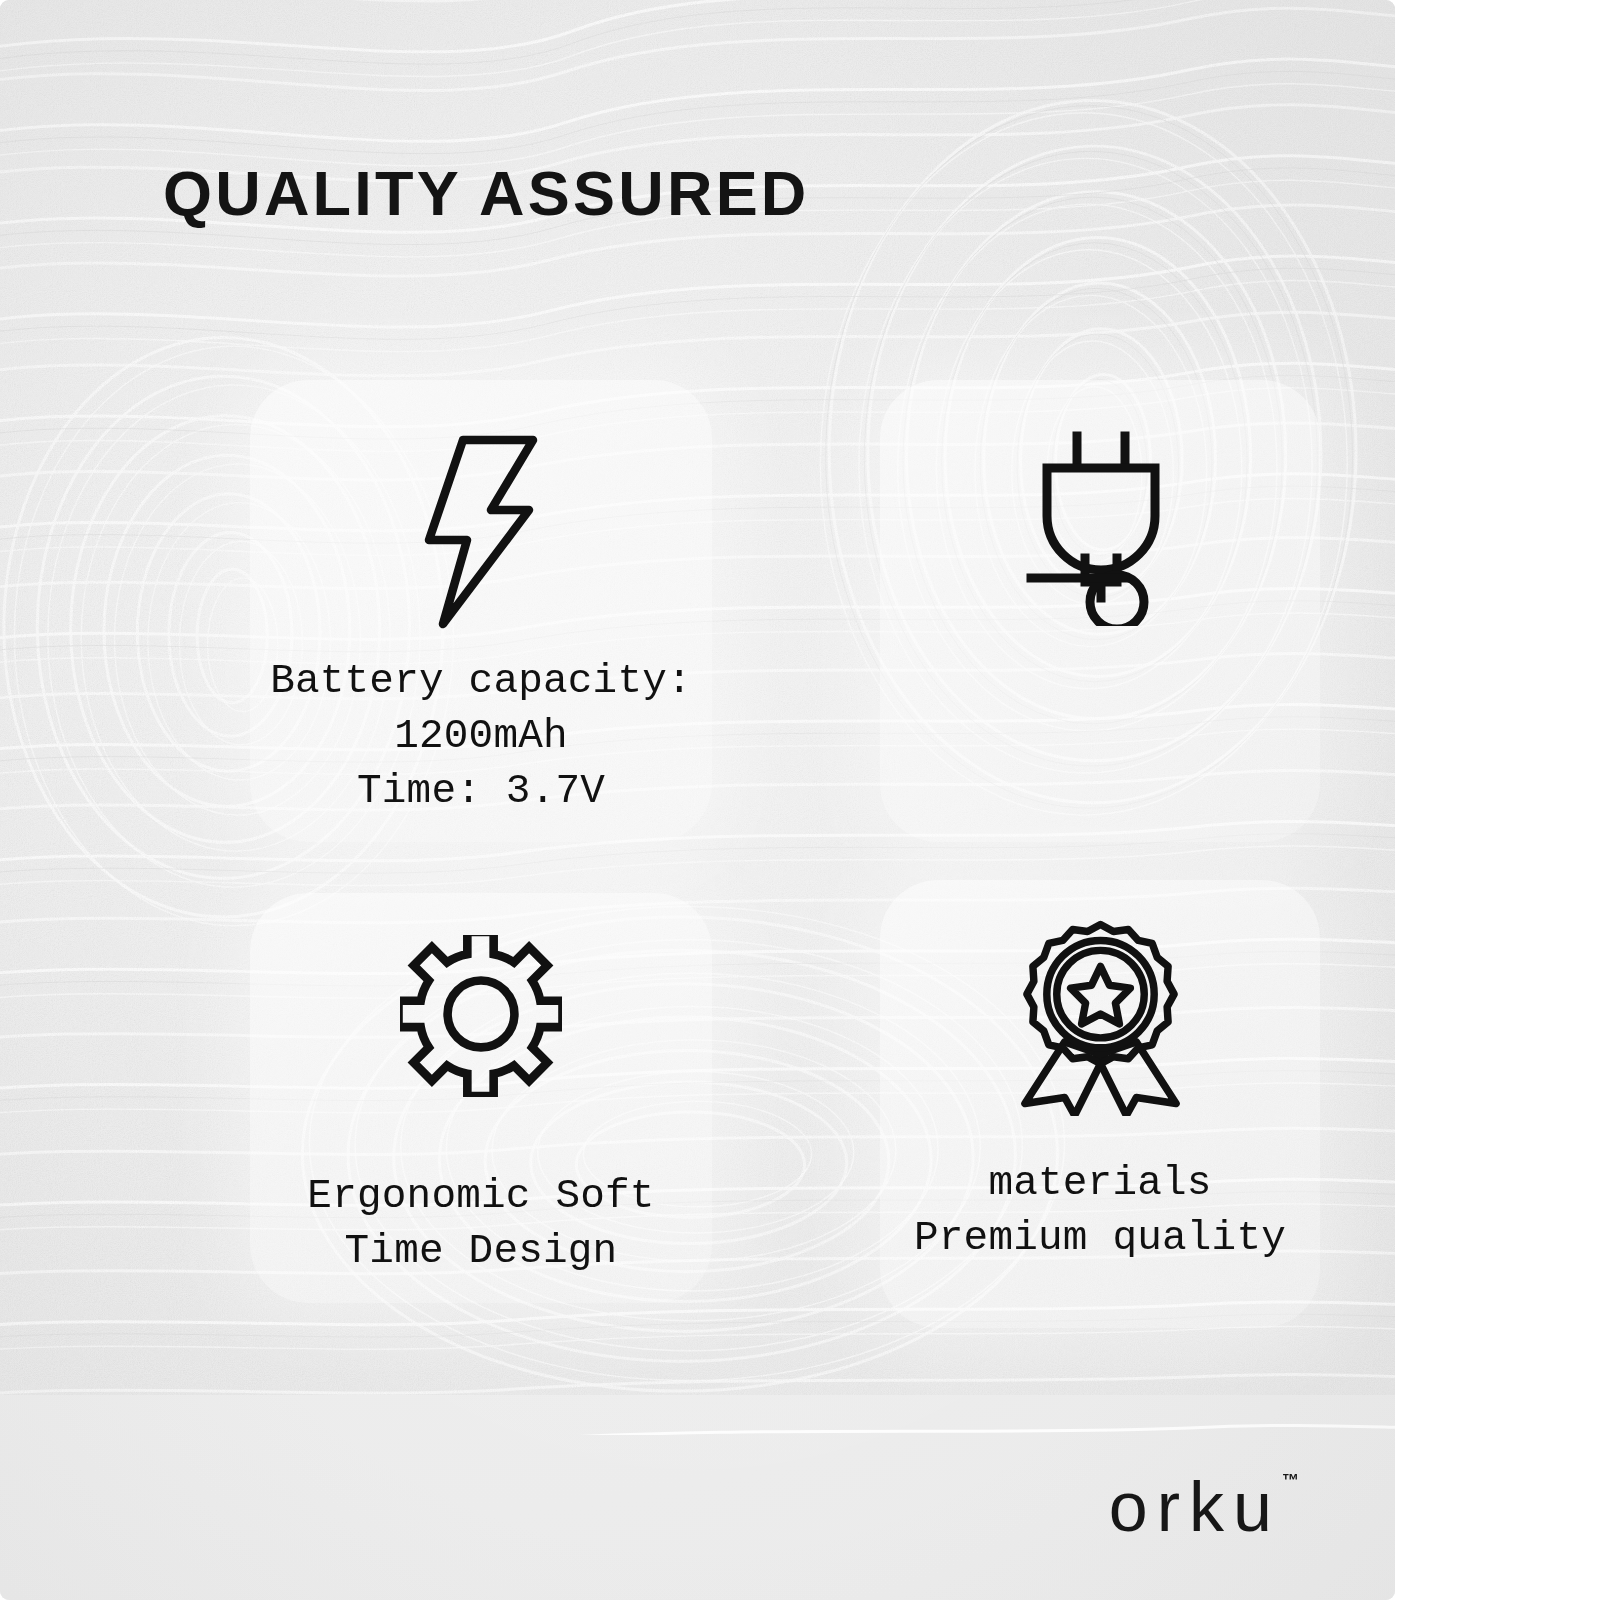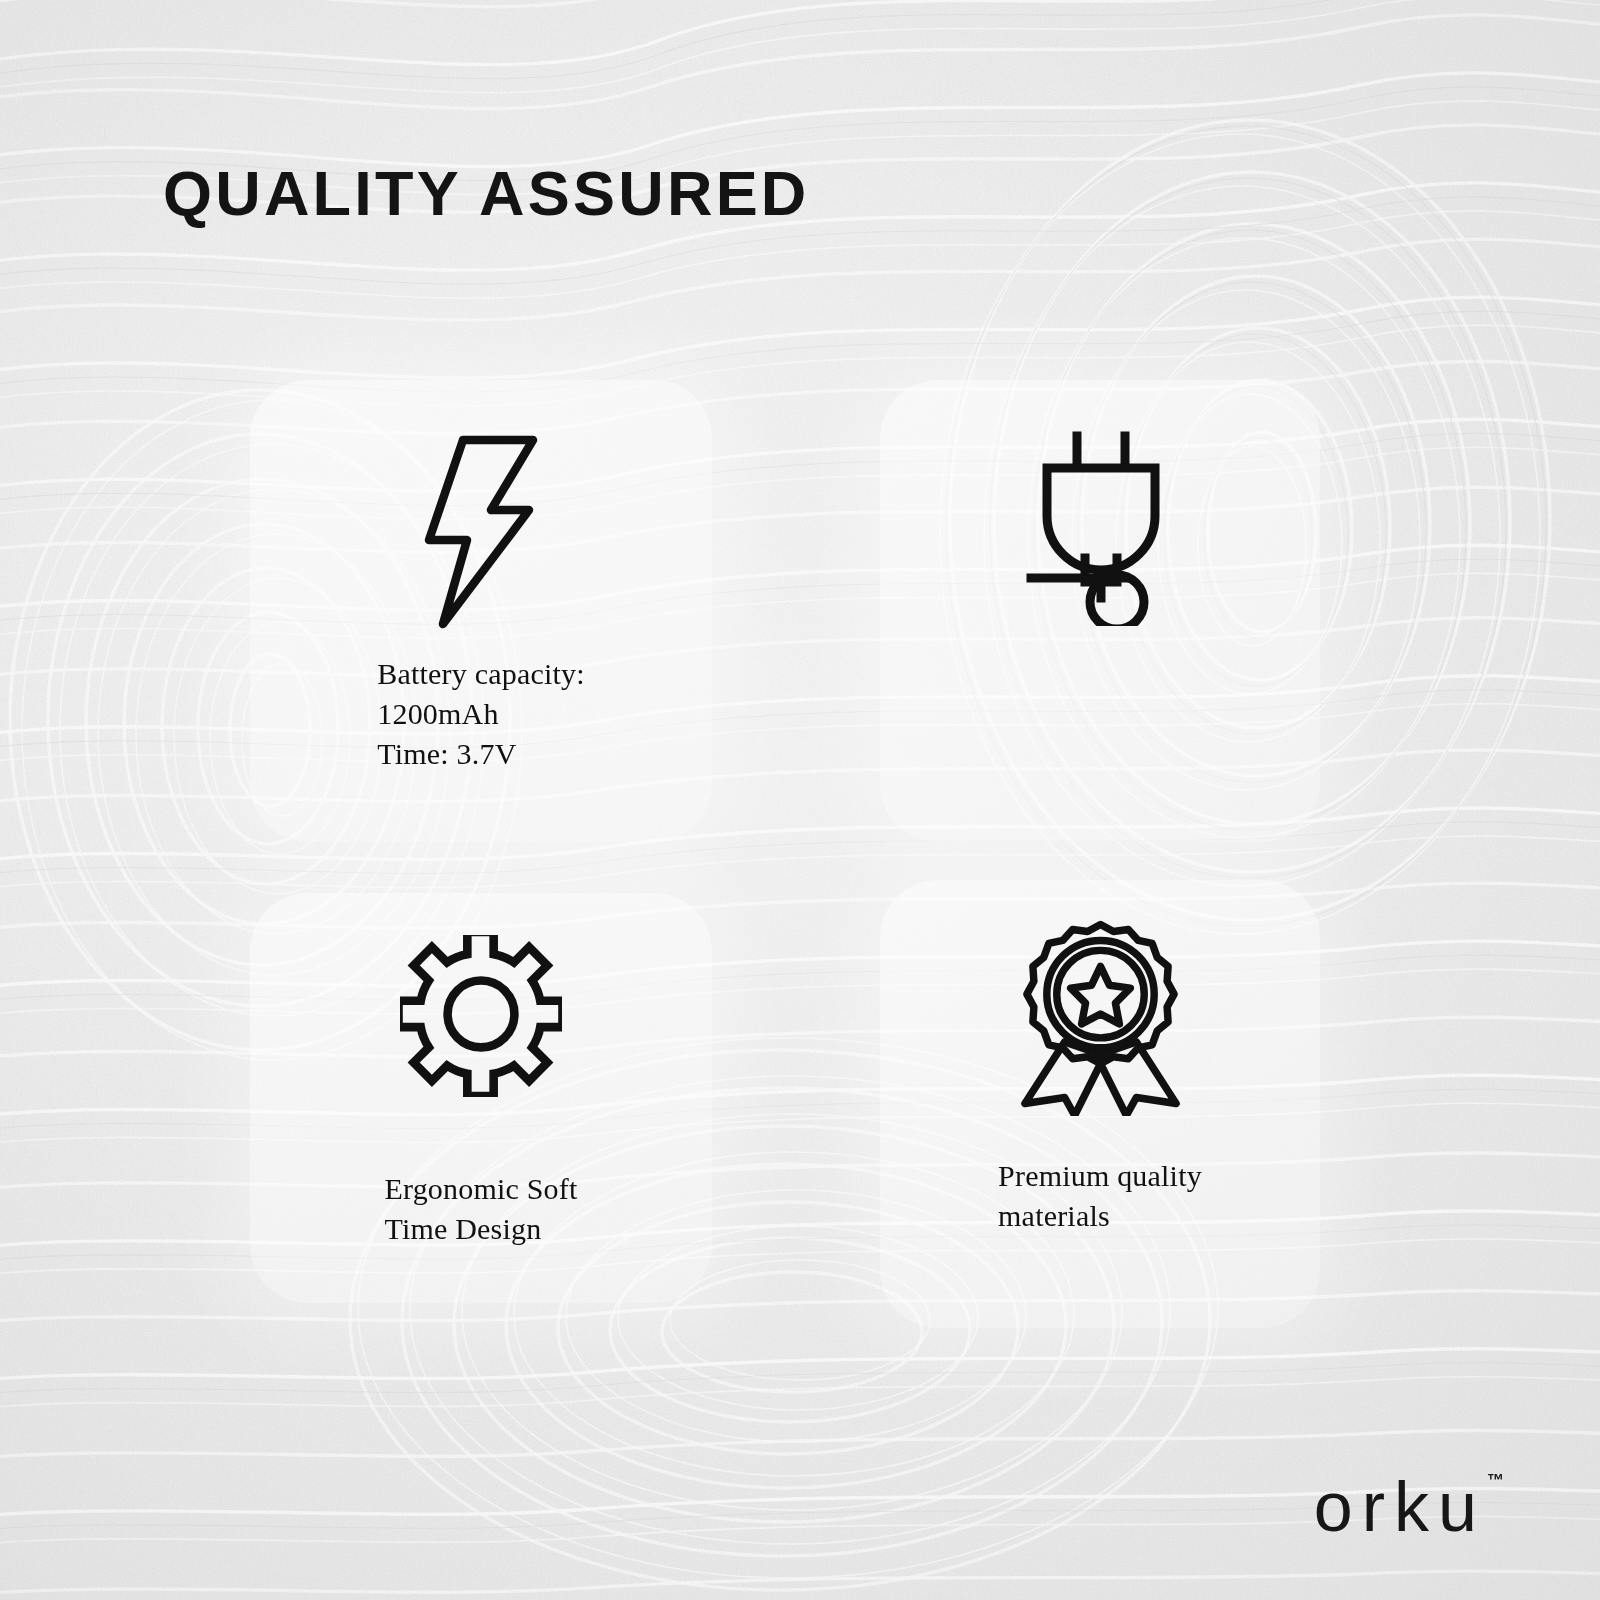--- a/index.html
+++ b/index.html
@@ -3,25 +3,26 @@
 <meta charset="utf-8">
 <style>
   html, body {
     margin: 0;
     padding: 0;
     background: #ffffff;
   }
 
   #stage {
     position: relative;
-    width: 1600px;
+    width: 1395px;
     height: 1600px;
     overflow: hidden;
     background: #efefef;
     font-family: "Liberation Sans", sans-serif;
+    border-radius: 9px;
   }
 
   
   .bg-base {
     position: absolute;
     inset: 0;
     background:
       radial-gradient(ellipse 120% 90% at 30% 35%, #f6f6f6 0%, #ededed 55%, #e9e9e9 100%);
   }
 
@@ -86,24 +87,24 @@
     align-items: center;
   }
 
   .icon-wrap {
     display: flex;
     align-items: center;
     justify-content: center;
   }
 
   .card-text {
-    text-align: left;
-    font-family: Liberation Serif, serif;
+    text-align: center;
+    font-family: Liberation Mono, monospace;
     color: #111111;
-    font-size: 30px;
+    font-size: 41px;
     line-height: 1.34;
     letter-spacing: 0.2px;
   }
 
   .card-text .line { display: block; white-space: nowrap; }
 
   
   #card-battery   { left: 250px;  top: 380px;  width: 462px; height: 462px; }
   #card-charging  { left: 880px;  top: 380px;  width: 440px; height: 462px; }
   #card-grip      { left: 250px;  top: 893px;  width: 462px; height: 410px; }
@@ -327,22 +328,22 @@
             L 101 137 L 88 144 L 75 137 L 60 139 L 50 128 L 36 125 L 31 111
             L 20 102 L 21 87 L 14 74 L 21 61 L 20 46 L 31 37 L 36 23 L 50 20
             L 60 9 L 75 11 Z"></path>
           <circle cx="88" cy="74" r="54"></circle>
           <circle cx="88" cy="74" r="44"></circle>
 
           <path d="M 88 46 L 97 65 L 118 68 L 103 83 L 107 104 L 88 94 L 69 104 L 73 83 L 58 68 L 79 65 Z"></path>
         </svg>
       </div>
       <div class="card-text">
+        <span class="line">materials</span>
         <span class="line">Premium quality</span>
-        <span class="line">materials</span>
       </div>
     </div>
   </div>
 
   <div class="logo">
     <span class="logo-word">orku</span>
     <span class="logo-tm">™</span>
   </div>
 
 </div>

